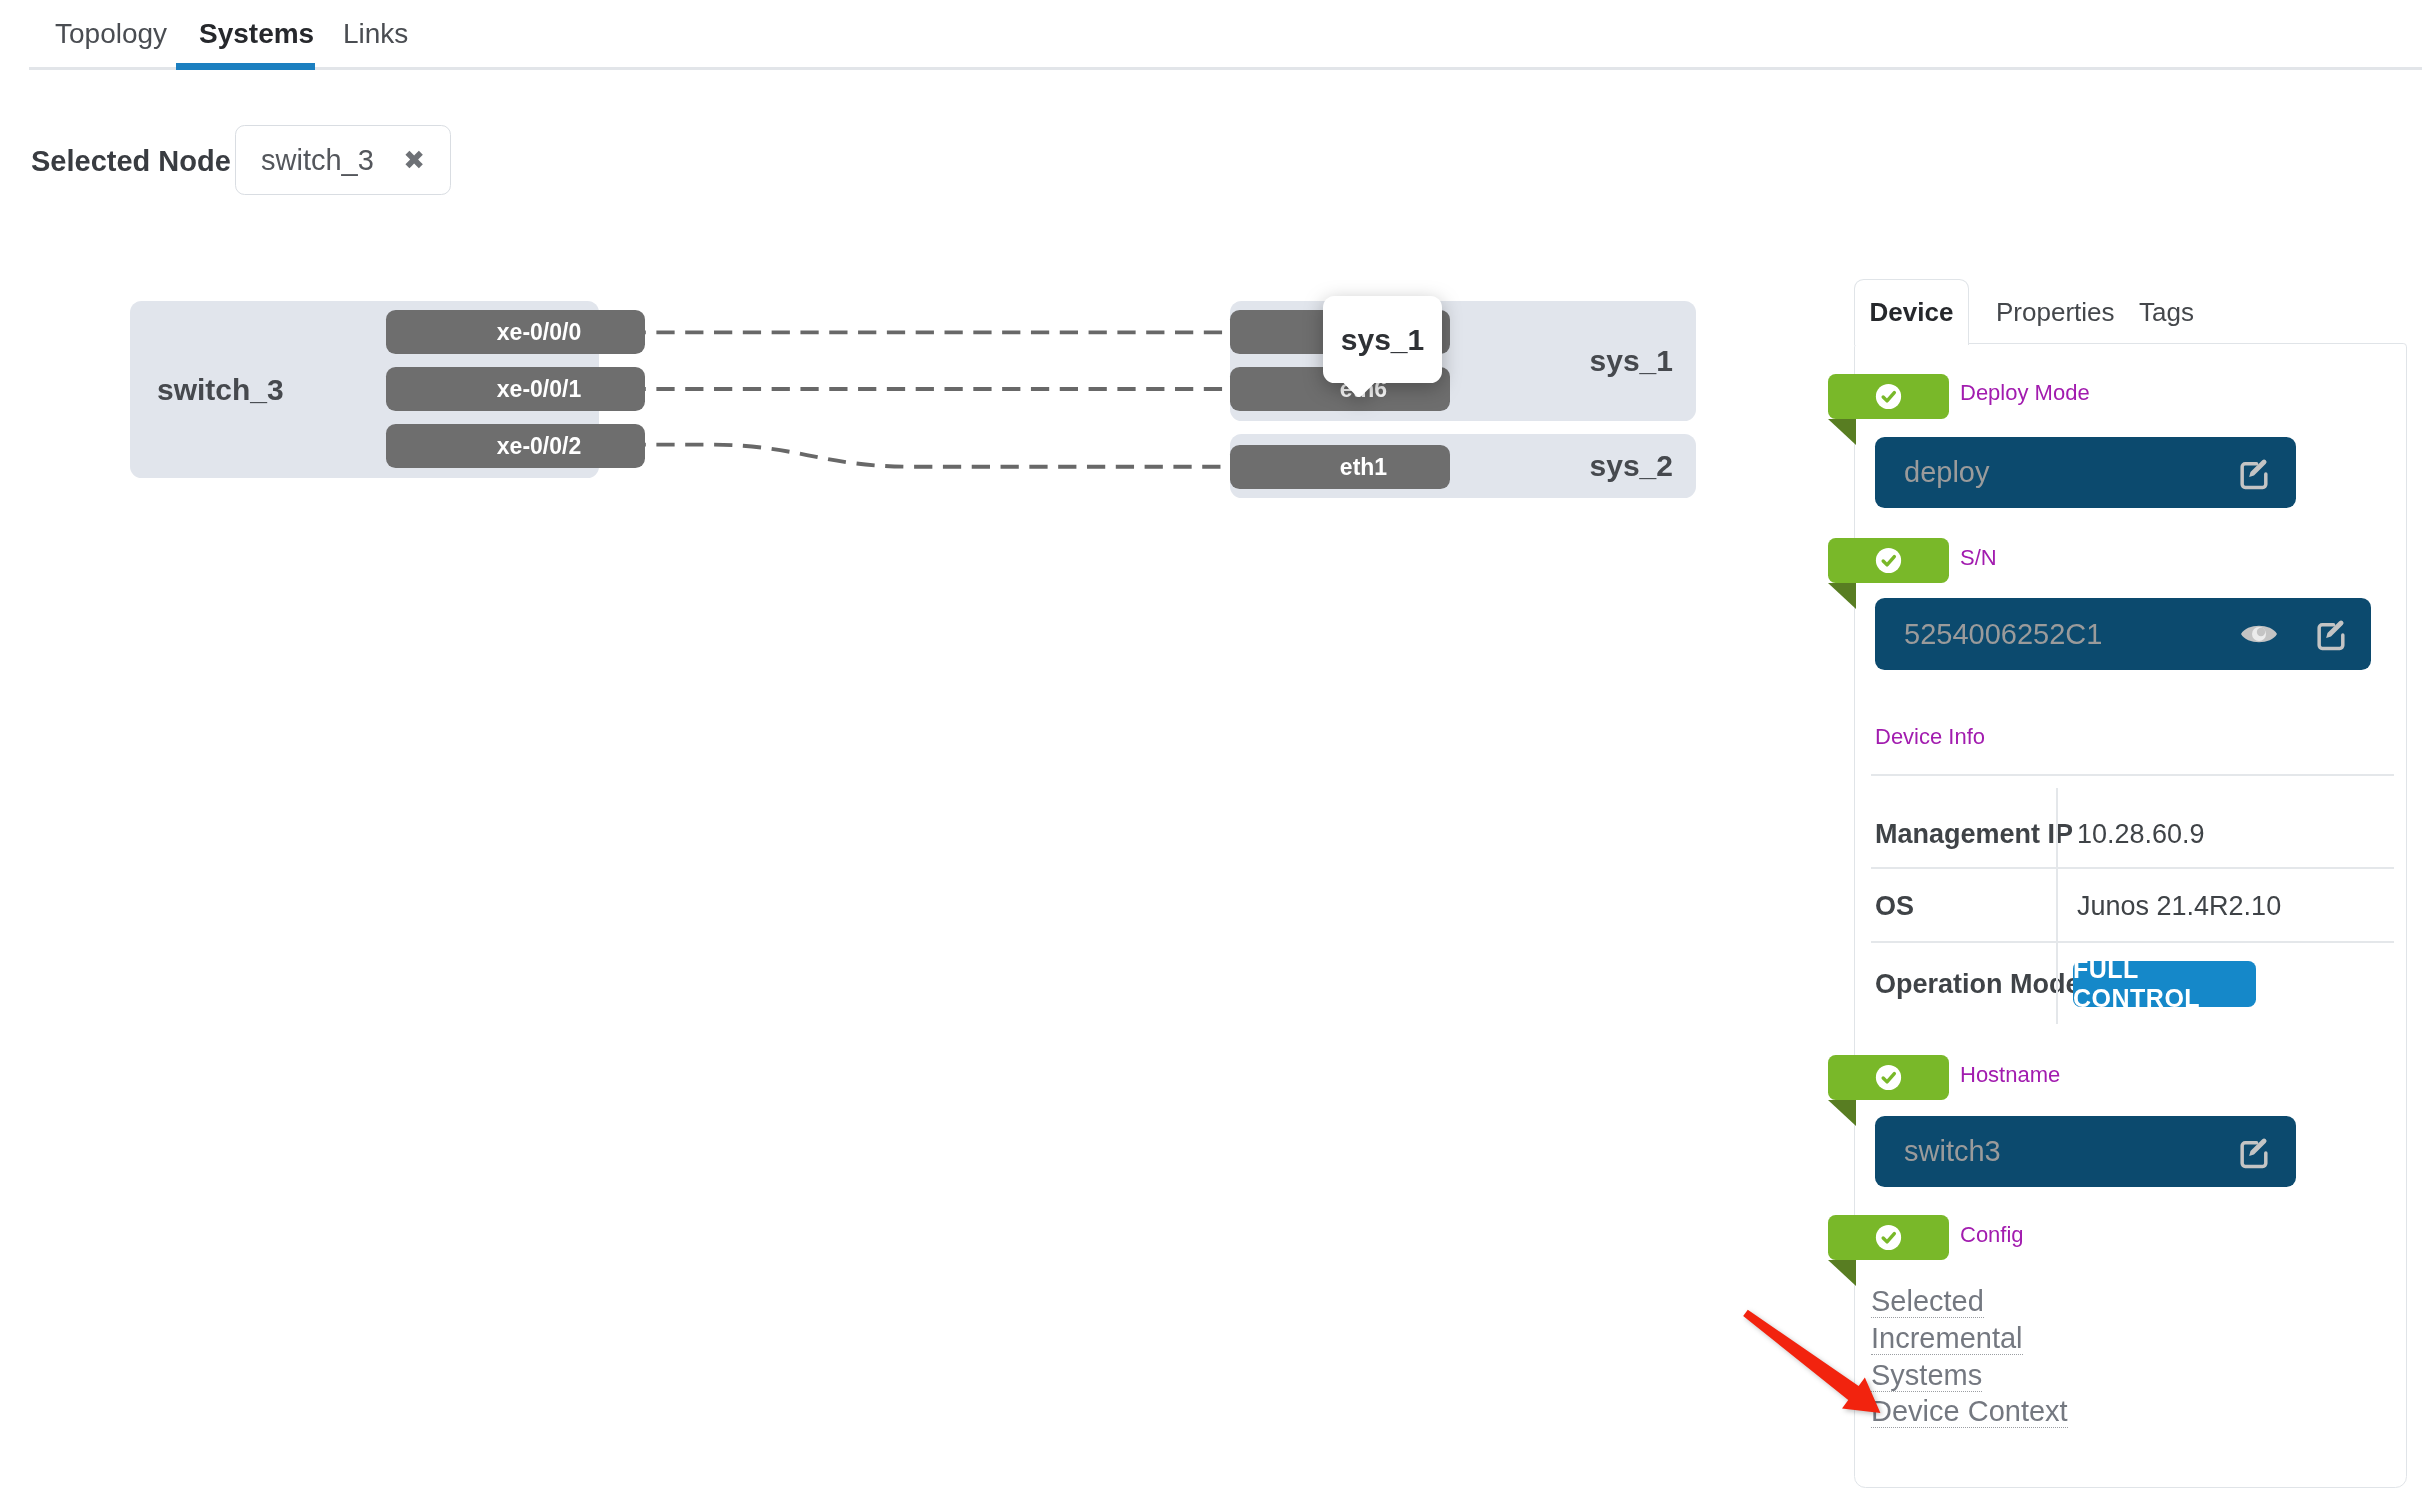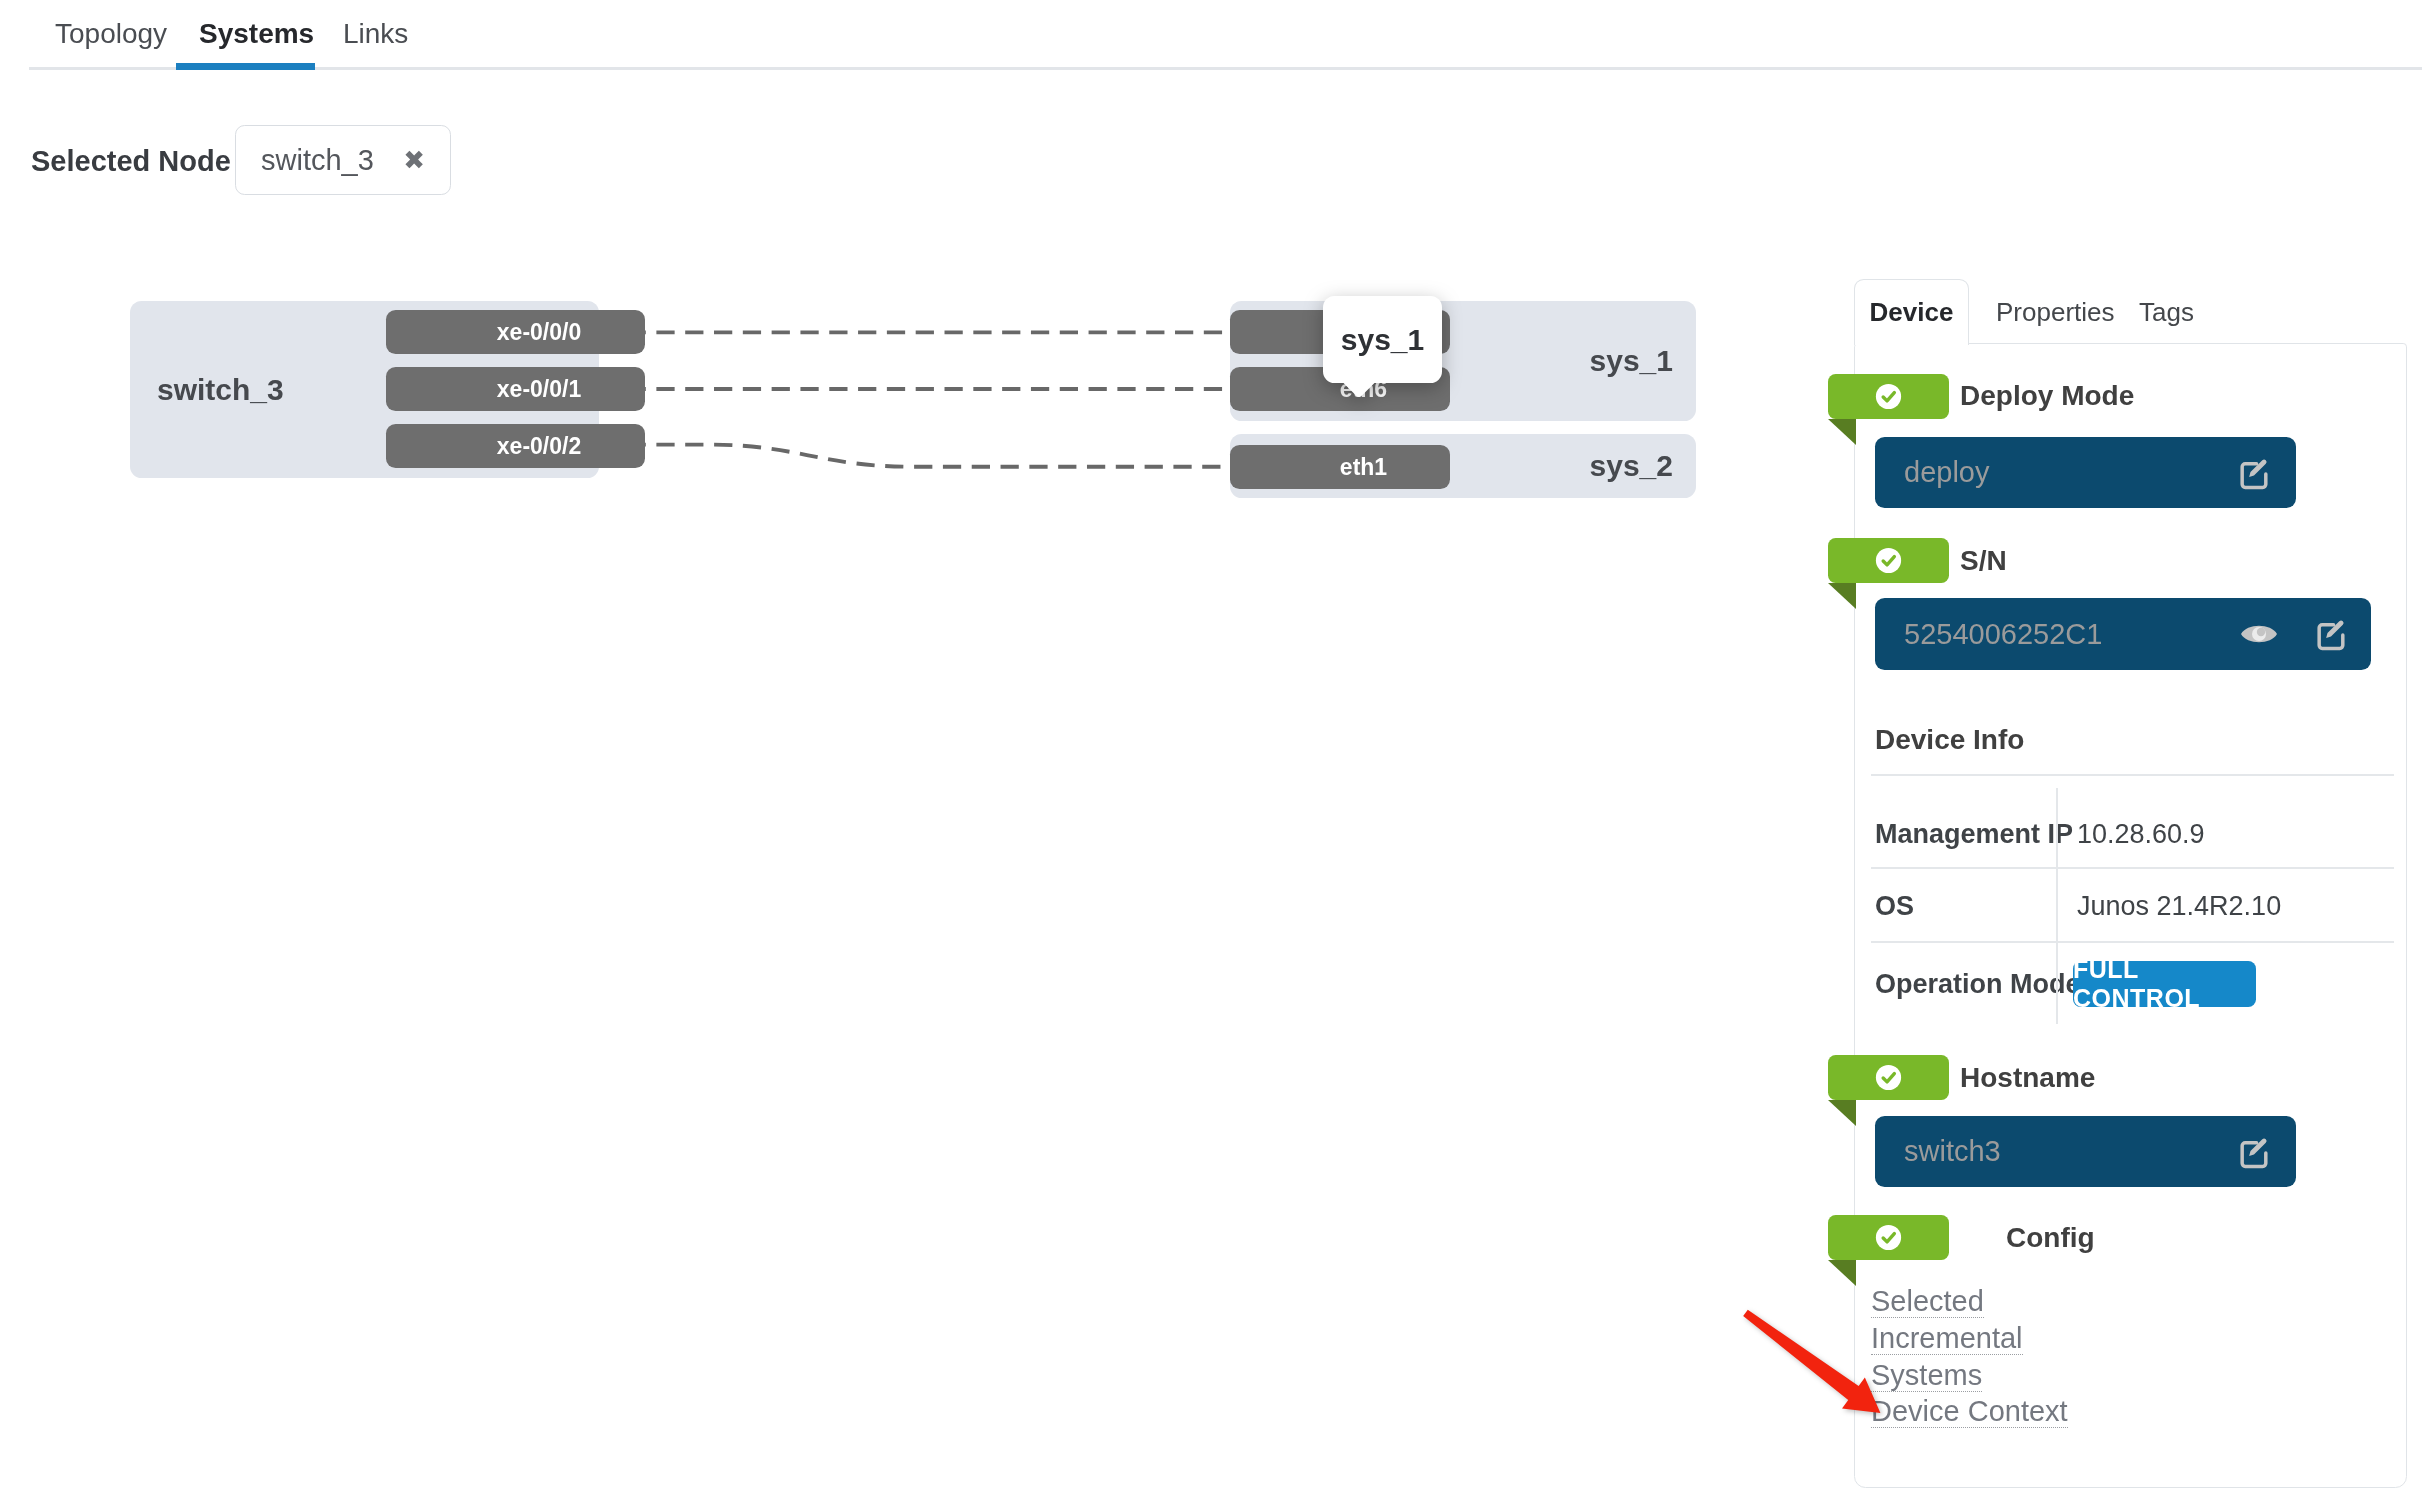--- a/index.html
+++ b/index.html
@@ -45,21 +45,21 @@
              border:1.9px solid #e0e4e8;border-bottom:none;border-radius:9.6px 9.6px 0 0;
              box-sizing:border-box;z-index:3;display:flex;align-items:center;justify-content:center;
              font-size:26px;font-weight:bold;color:#26282c;cursor:pointer;}
   .panel-tab{top:279px;height:66px;line-height:66px;font-size:26px;color:#44474b;z-index:2;
              text-align:center;cursor:pointer;}
 
   .ribbon{left:1828px;width:121px;height:45px;background:#79b829;border-radius:7.7px;z-index:4;
           display:flex;align-items:center;justify-content:center;}
   .ribbon-fold{left:1828px;width:28px;height:26px;background:#587d22;z-index:3;
           clip-path:polygon(0 0,100% 0,100% 100%);}
-  .sec-title{left:1960px;font-size:28px;font-weight:bold;color:#404040;z-index:2;}
+  .sec-title{left:1960px;font-size:22px;font-weight:normal;color:#a21caf;z-index:2;}
 
   .field{background:#0c4a6e;border-radius:9.6px;z-index:2;display:flex;align-items:center;
          box-sizing:border-box;padding-left:29px;font-size:29px;color:#9b9b9b;}
   .field-icon{position:absolute;top:50%;transform:translateY(-50%);cursor:pointer;line-height:0;}
 
   .divider{background:#e4e7ea;z-index:2;}
   .info-label{left:1875px;font-size:27px;font-weight:bold;color:#3f4347;z-index:2;}
   .info-value{left:2077px;font-size:27px;color:#3f4347;z-index:2;}
   .ctl-btn{left:2073px;top:961px;width:183px;height:46px;background:#1588c9;border-radius:7.7px;
            color:#fff;font-size:25px;font-weight:bold;letter-spacing:0.5px;display:flex;
@@ -200,21 +200,21 @@
     </span>
   </div>
 
   <div class="abs ribbon" style="top:1215px;">
     <svg width="33" height="33" viewBox="0 0 34 34">
         <circle cx="17" cy="17" r="13" fill="#fff"></circle>
         <path d="M11.5 17.5 l4 4 l7.5 -8.5" stroke="#79b829" stroke-width="3.5" fill="none" stroke-linecap="round" stroke-linejoin="round"></path>
       </svg>
   </div>
   <div class="abs ribbon-fold" style="top:1260px;"></div>
-  <div class="abs sec-title" style="top:1222px;margin-left:46px;">Config</div>
+  <div class="abs sec-title" style="top:1222px;">Config</div>
   <div class="abs config-links">
     <div class="cfg-link">Selected</div>
     <div class="cfg-link">Incremental</div>
     <div class="cfg-link">Systems</div>
     <div class="cfg-link">Device Context</div>
   </div>
 
   <svg class="abs arrow-svg" viewBox="0 0 2522 1566" width="2423" height="1504">
     <polygon points="1814.6,1370.2 1924.0,1457.6 1917.5,1466.5 1957.5,1471.3 1941.3,1434.3 1934.8,1443.2 1819.4,1363.8" fill="#f2230e"></polygon>
   </svg>

